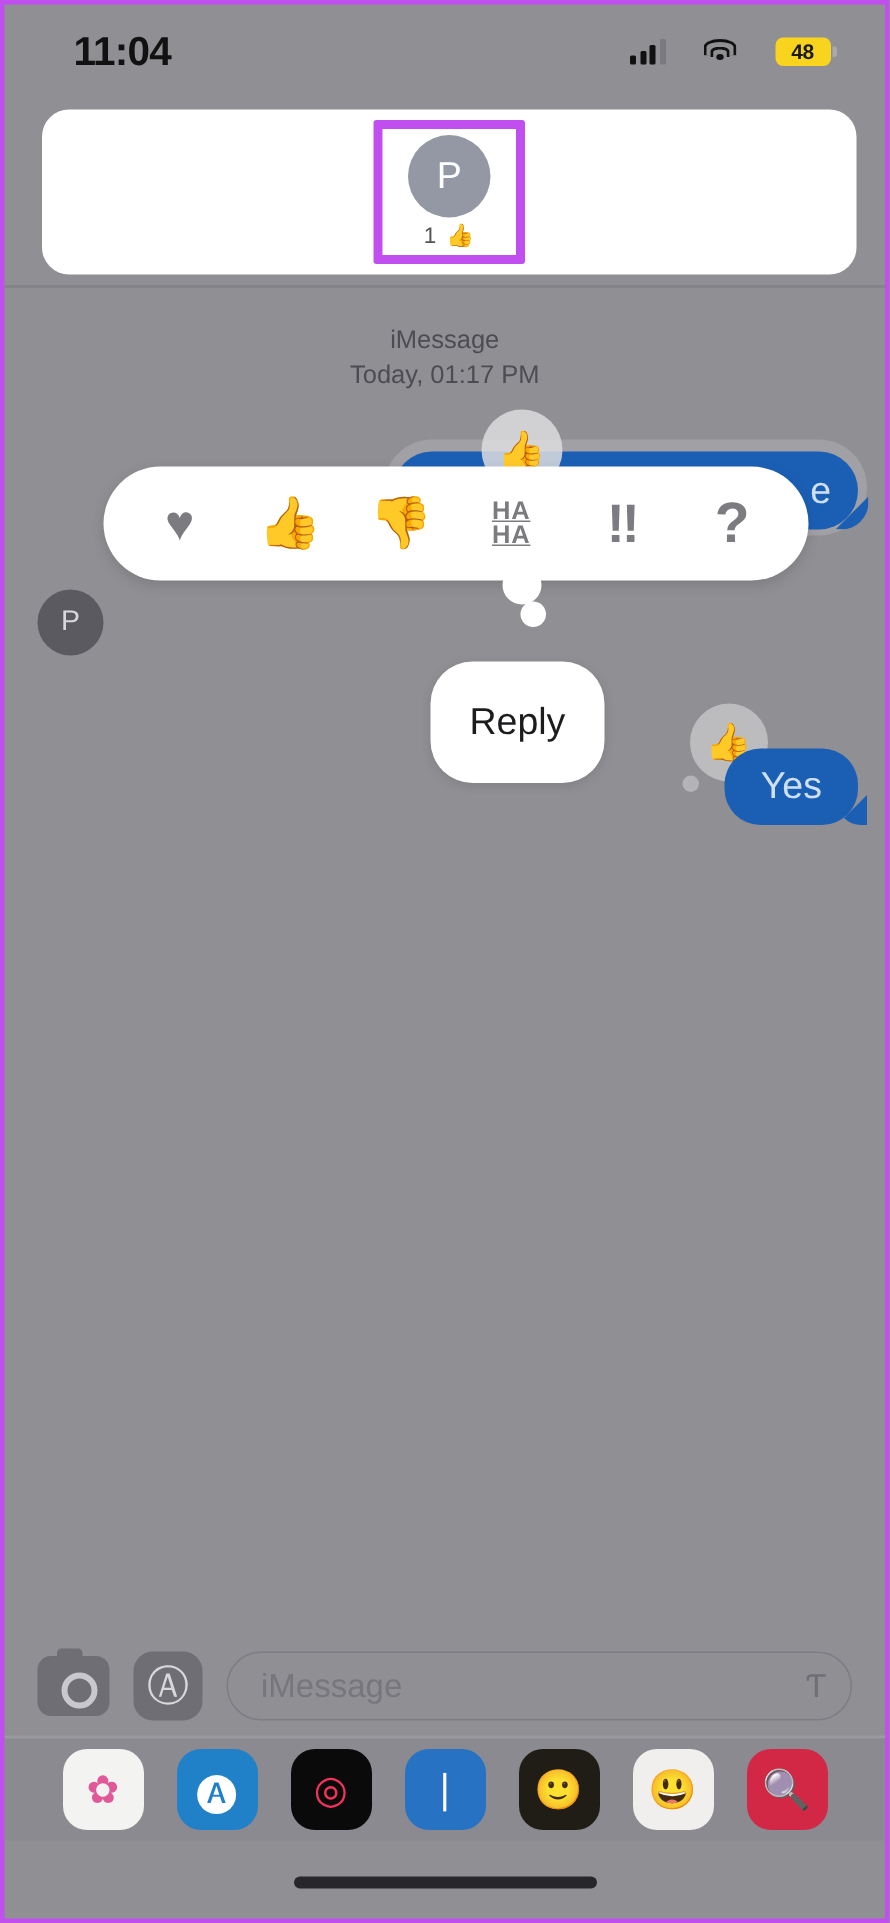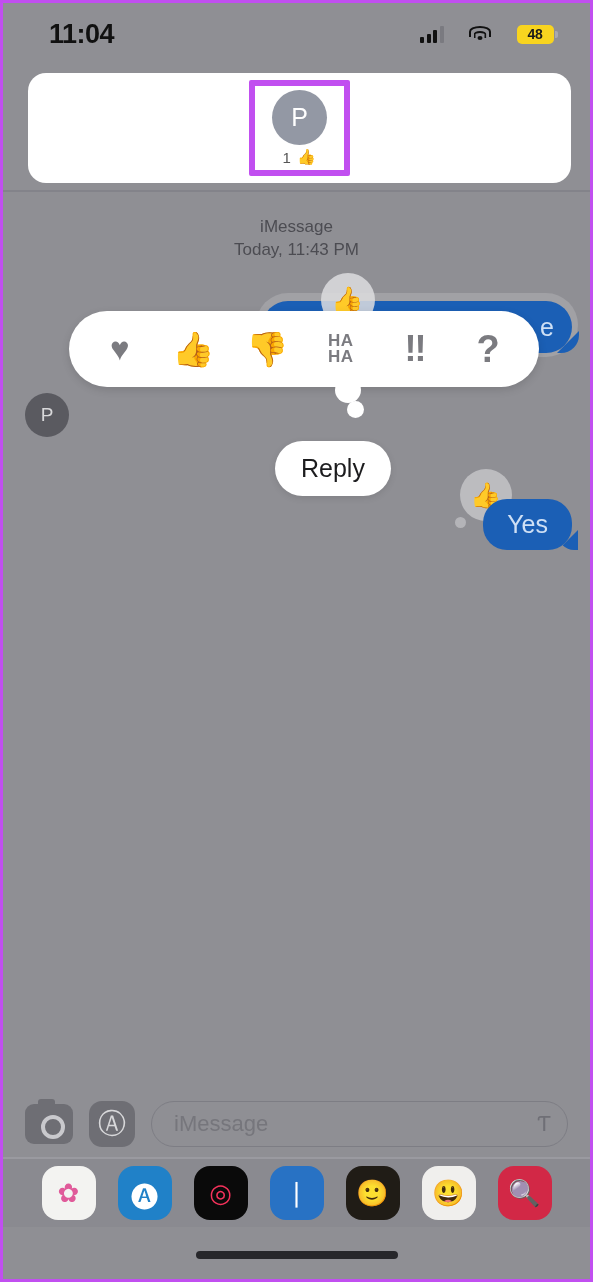--- a/index.html
+++ b/index.html
@@ -110,21 +110,21 @@
     z-index:6;
   }
   .tb-opt {
     width:56px; height:56px;
     display:flex; align-items:center; justify-content:center;
     color:#7b7b80;
   }
   .tb-opt .glyph { font-size:34px; line-height:1; color:#7b7b80; }
   .tb-opt .haha {
     font-size:17px; font-weight:bold; line-height:0.95;
-    text-align:center; color:#7b7b80; letter-spacing:0.5px;
+    text-align:center; color:#7b7b80; letter-spacing:0.5px;text-decoration:underline;
   }
   .tb-opt .bang { font-size:36px; font-weight:bold; letter-spacing:-2px; color:#7b7b80; }
   .tb-opt .qm { font-size:38px; font-weight:bold; color:#7b7b80; }
   .tb-opt .heart { font-size:33px; color:#7b7b80; }
   
   #tb-tail1 { position:absolute; top:374px; left:332px; width:26px; height:26px;
               border-radius:50%; background:#fff; z-index:6; }
   #tb-tail2 { position:absolute; top:398px; left:344px; width:17px; height:17px;
               border-radius:50%; background:#fff; z-index:6; }
 
@@ -143,23 +143,23 @@
   #bubble-received span { font-size:23px; color:#1c1c1e; white-space:nowrap; }
   #bubble-received::after {
     content:""; position:absolute; left:-6px; bottom:0;
     width:20px; height:20px; background:#e6e6e8;
     clip-path:polygon(100% 0, 100% 100%, 0 100%);
     border-bottom-left-radius:16px;
   }
 
   
   #reply-pill {
-    position:absolute; top:438px; left:272px;
+    position:absolute; top:438px; left:284px;
     background:#ffffff; border-radius:28px;
-    padding:13px 26px;
+    padding:26px 26px;
     box-shadow:0 2px 7px rgba(0,0,0,0.10);
     z-index:5;
   }
   #reply-pill span { font-size:25px; color:#1c1c1e; }
 
   
   #bubble-sent {
     position:absolute; top:496px; right:18px;
     background:#1b5fb5; border-radius:24px;
     padding:11px 24px;
@@ -268,21 +268,21 @@
         <span>1</span>
         <span class="tb">👍</span>
       </div>
     </div>
   </div>
   <div id="highlight-box"></div>
   <div id="hdr-sep"></div>
 
   <div id="timestamp">
     <div>iMessage</div>
-    <div>Today, 11:43 PM</div>
+    <div>Today, 01:17 PM</div>
   </div>
 
   <div id="bubble-top-ring"></div>
   <div id="bubble-top"></div>
   <div id="bubble-top-text">e</div>
   <div id="tapback-top">👍</div>
 
   <div id="tapback-bar">
     <div class="tb-opt">
       <span class="heart">♥</span>

